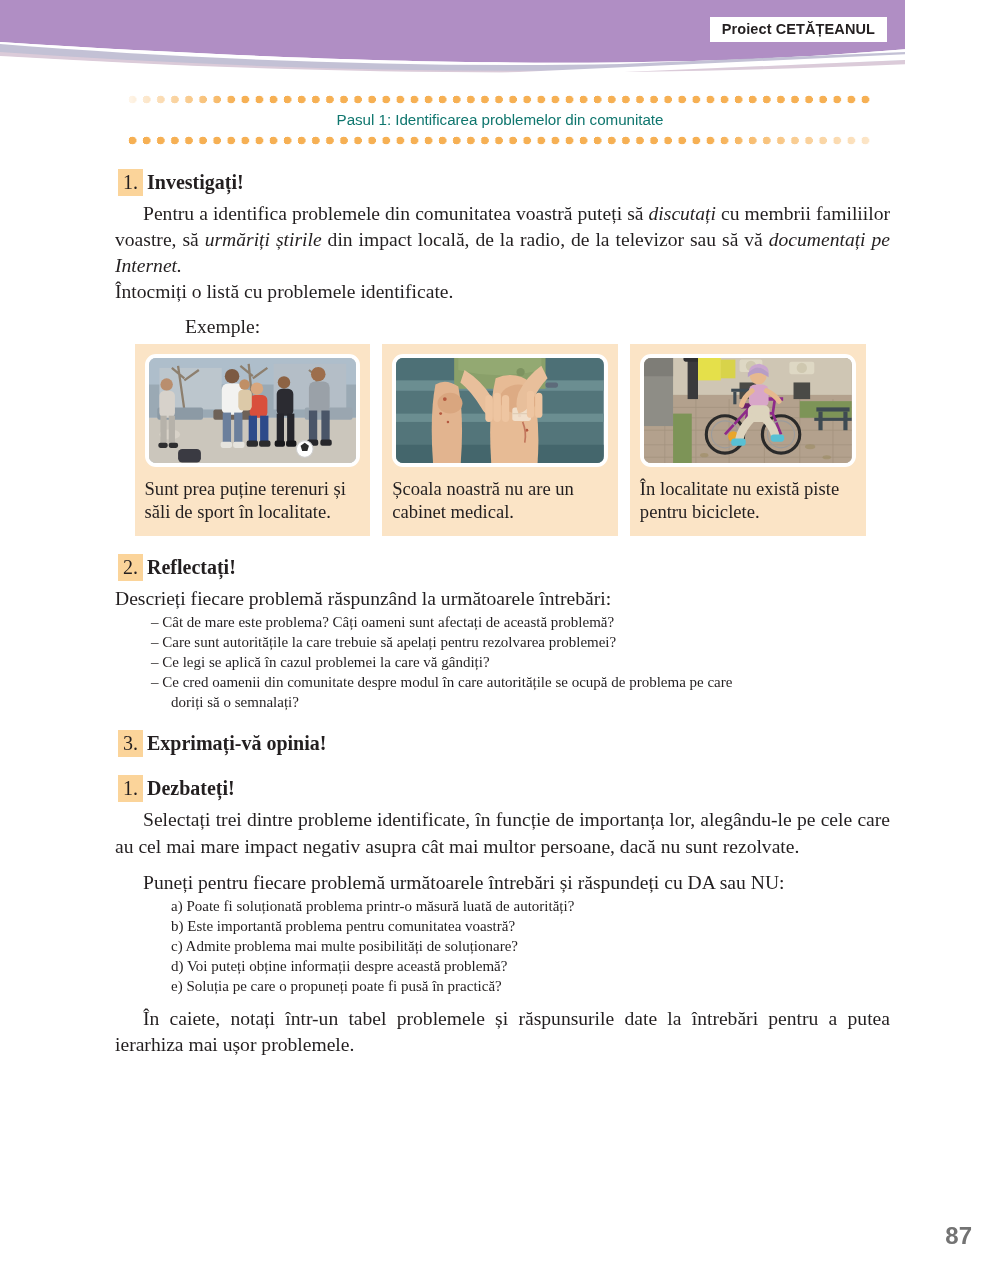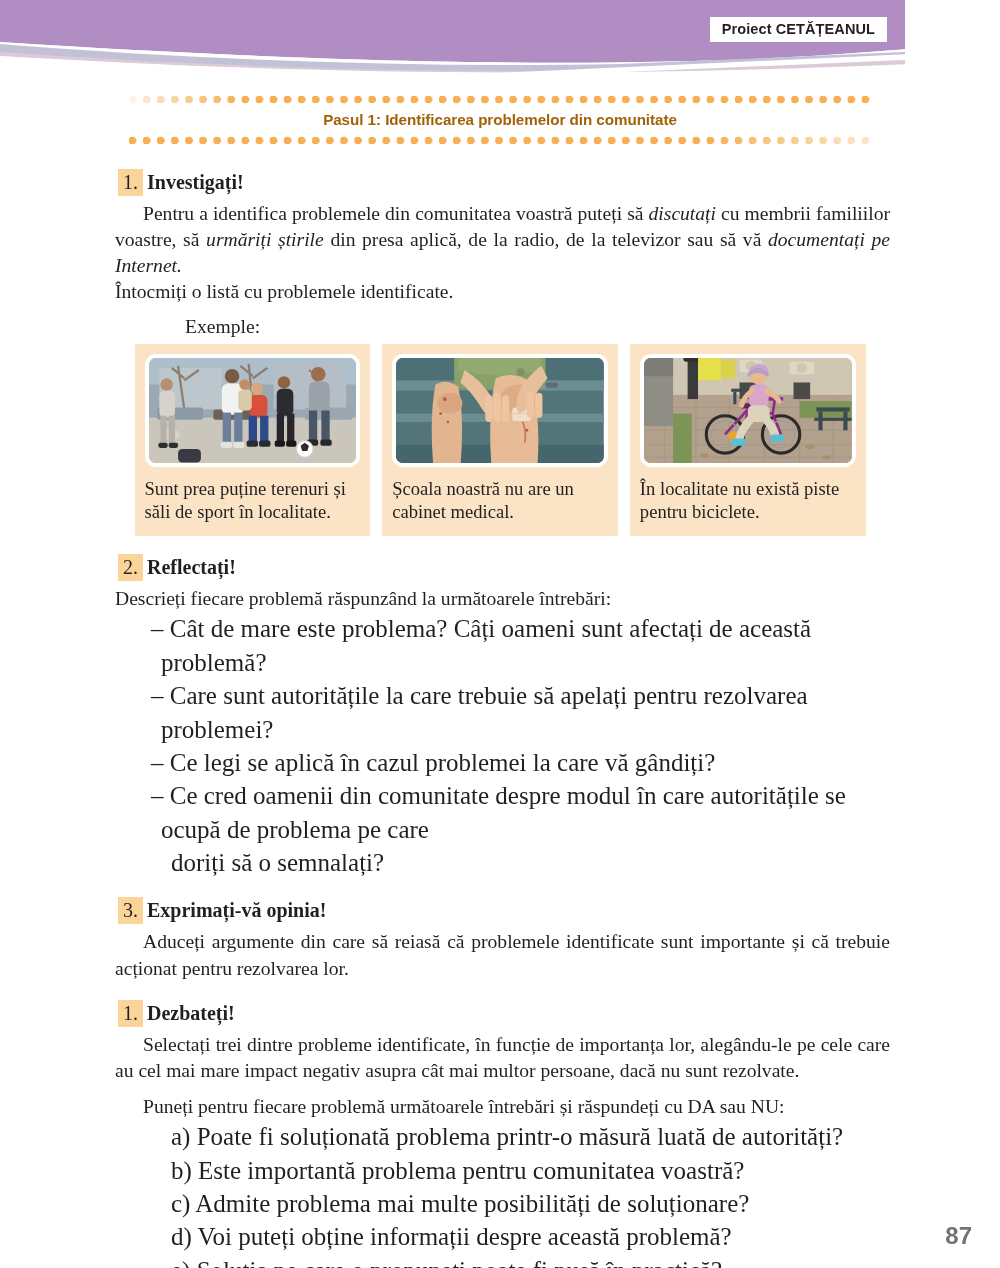--- a/index.html
+++ b/index.html
@@ -66,23 +66,23 @@
   .dot-rule.top {
     -webkit-mask-image: linear-gradient(to right, rgba(0,0,0,.12) 0px, rgba(0,0,0,.5) 40px, #000 110px, #000 100%);
     mask-image: linear-gradient(to right, rgba(0,0,0,.12) 0px, rgba(0,0,0,.5) 40px, #000 110px, #000 100%);
   }
   .dot-rule.bottom {
     -webkit-mask-image: linear-gradient(to right, #000 0px, #000 78%, rgba(0,0,0,.30) 100%);
     mask-image: linear-gradient(to right, #000 0px, #000 78%, rgba(0,0,0,.30) 100%);
   }
   .step-title {
     font-family: "Liberation Sans", sans-serif;
-    font-weight: bold;
+    font-weight: normal;
     font-size: 15.2px;
-    color: #a16207;
+    color: #0f766e;
     padding: 7px 0 8px 0;
     letter-spacing: -0.05px;
   }
 
   
   .num-heading {
     margin: 18px 0 5px 118px;
     font-size: 20px;
     font-weight: bold;
     line-height: 1.1;
@@ -111,21 +111,21 @@
   .examples-label {
     margin: 10px 0 6px 185px;
     font-size: 19.6px;
   }
 
   
   .dash-list, .letter-list {
     margin: 0 110px 0 115px;
     padding: 0;
     list-style: none;
-    font-size: 25px;
+    font-size: 15px;
     line-height: 1.335;
   }
   .dash-list li, .letter-list li {
     padding-left: 46px;
     text-indent: -10px;
   }
   .letter-list li {
     padding-left: 56px;
     text-indent: 0;
   }
@@ -195,21 +195,21 @@
   <div class="step-banner">
     <div class="dot-rule top"></div>
     <div class="step-title">Pasul 1: Identificarea problemelor din comunitate</div>
     <div class="dot-rule bottom"></div>
   </div>
 
   <div class="num-heading">
     <span class="num-badge">1.</span><span class="num-label">Investigați!</span>
   </div>
 
-  <p class="para"><span>Pentru a identifica problemele din comunitatea voastră puteți să </span><em>discutați</em><span> cu membrii familiilor voastre, să </span><em>urmăriți știrile</em><span> din presa aplică, de la radio, de la televizor sau să vă </span><em>documentați pe Internet.</em></p>
+  <p class="para"><span>Pentru a identifica problemele din comunitatea voastră puteți să </span><em>discutați</em><span> cu membrii familiilor voastre, să </span><em>urmăriți știrile</em><span> din impact locală, de la radio, de la televizor sau să vă </span><em>documentați pe Internet.</em></p>
 
   <p class="para no-indent">Întocmiți o listă cu problemele identificate.</p>
 
   <div class="examples-label">Exemple:</div>
 
   <div class="cards">
 
     <div class="card">
       <div class="card-photo">
         <svg viewBox="0 0 200 110" preserveAspectRatio="xMidYMid slice">
@@ -403,21 +403,20 @@
     <li>– Cât de mare este problema? Câți oameni sunt afectați de această problemă?</li>
     <li>– Care sunt autoritățile la care trebuie să apelați pentru rezolvarea problemei?</li>
     <li>– Ce legi se aplică în cazul problemei la care vă gândiți?</li>
     <li><span>– Ce cred oamenii din comunitate despre modul în care autoritățile se ocupă de problema pe care</span><span class="cont">doriți să o semnalați?</span></li>
   </ul>
 
   <div class="num-heading">
     <span class="num-badge">3.</span><span class="num-label">Exprimați-vă opinia!</span>
   </div>
 
-  <p class="para">Aduceți argumente din care să reiasă că problemele identificate sunt importante și că trebuie acționat pentru rezolvarea lor.</p>
 
 
   <div class="num-heading">
     <span class="num-badge">1.</span><span class="num-label">Dezbateți!</span>
   </div>
 
   <p class="para">Selectați trei dintre probleme identificate, în funcție de importanța lor, alegându-le pe cele care au cel mai mare impact negativ asupra cât mai multor persoane, dacă nu sunt rezolvate.</p>
   <p class="para" style="margin-top:10px;">Puneți pentru fiecare problemă următoarele întrebări și răspundeți cu DA sau NU:</p>
 
   <ul class="letter-list">

